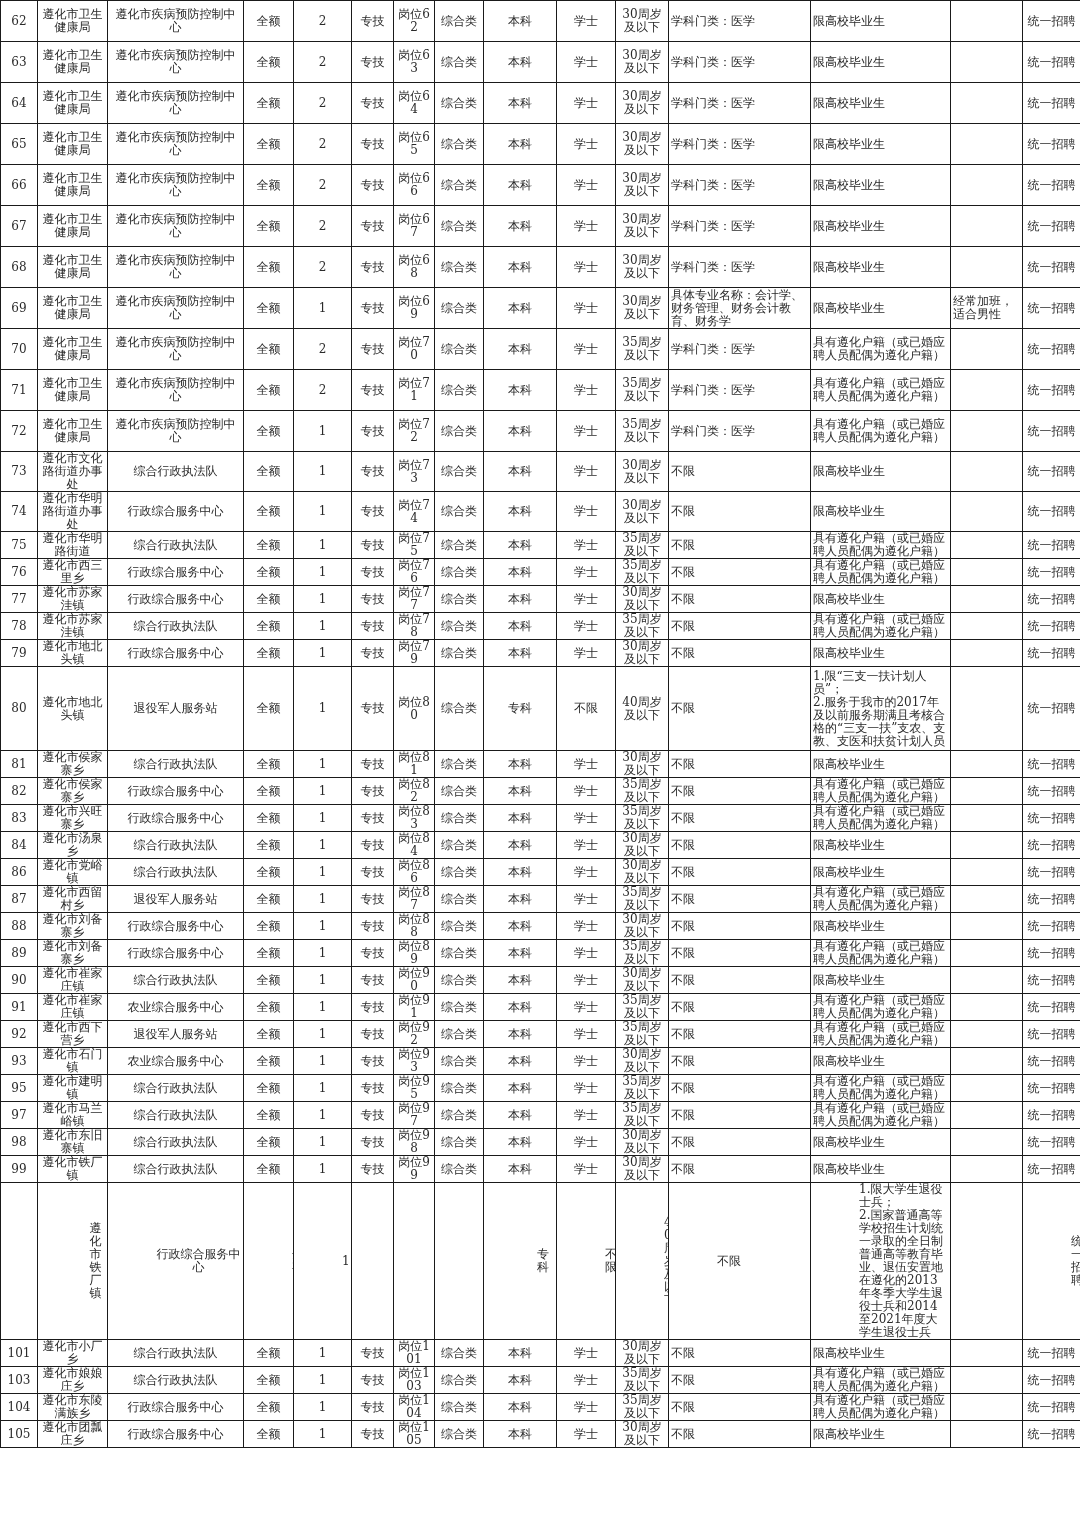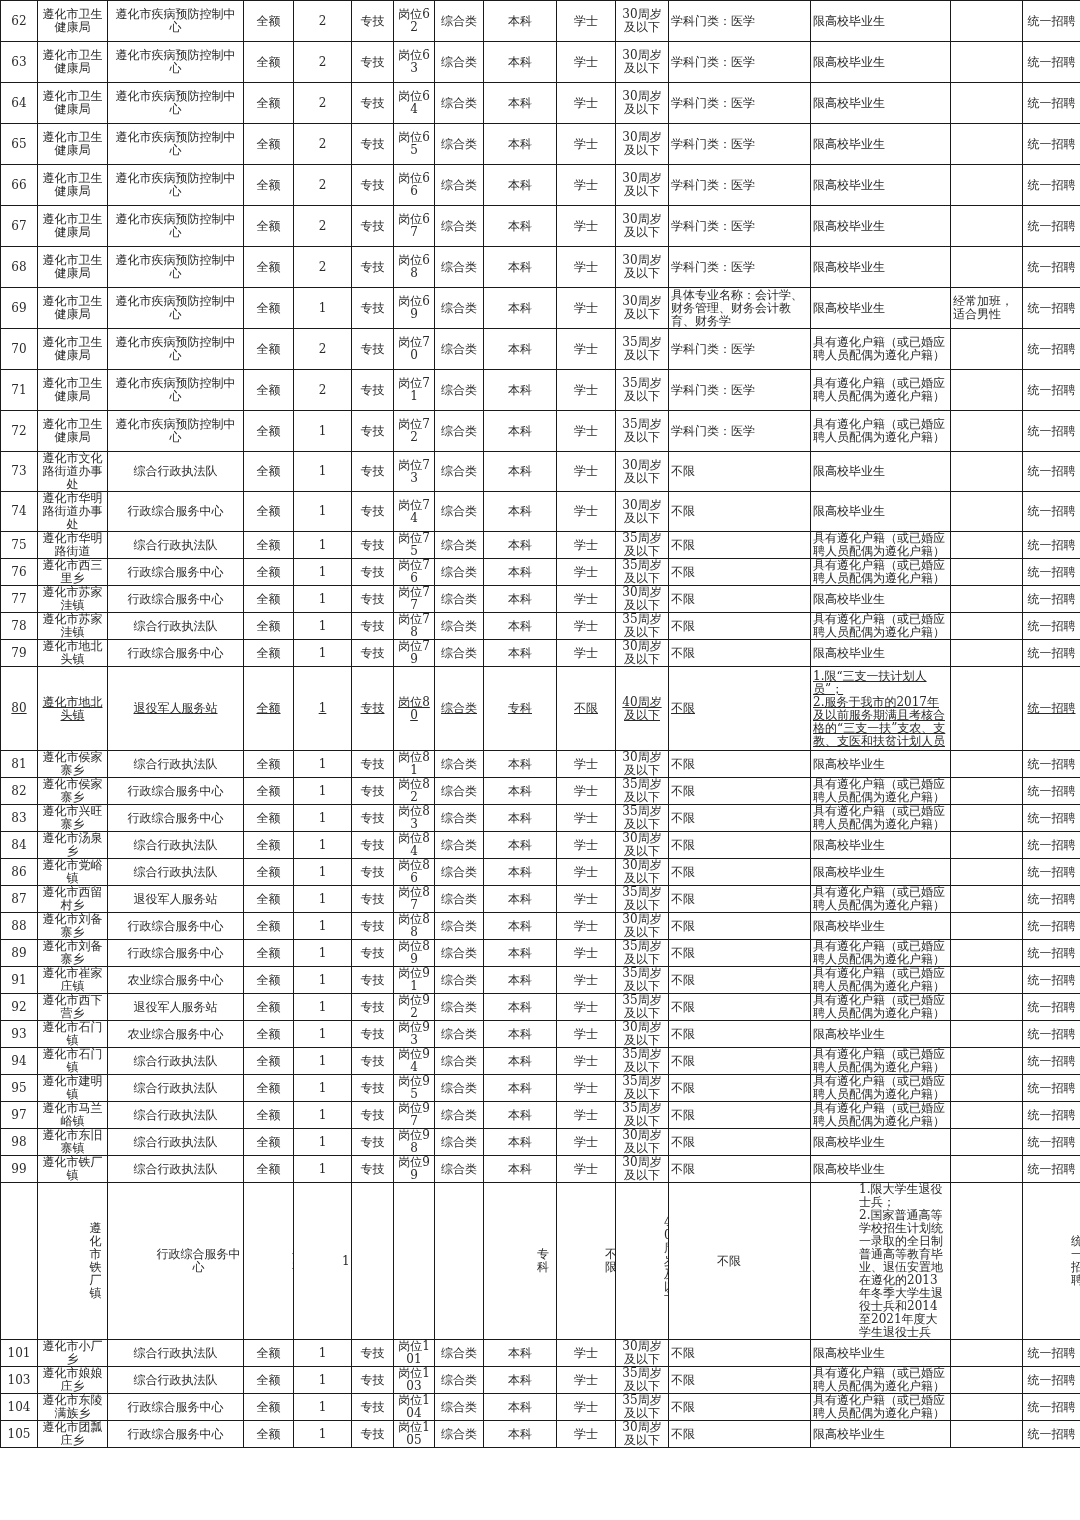--- a/index.html
+++ b/index.html
@@ -17,21 +17,21 @@
     border: 1.5px solid #1a1a1a;
     padding: 0 2px;
     vertical-align: middle;
     text-align: center;
     overflow: hidden;
     word-break: break-all;
   }
   table.recruit td.left { text-align: left; }
   tr.h42 td { height: 40px; }
   tr.h28 td { height: 26px; }
-  tr.h84 td { height: 83px; text-decoration: underline; }
+  tr.h84 td { height: 83px; }
   tr.h100 td { height: 98px; padding-left: 48px; }
 </style>
 </head>
 <body>
 
 <table class="recruit">
   <colgroup>
     <col style="width:37px">
       <col style="width:70px">
       <col style="width:136px">
@@ -529,20 +529,37 @@
     <td>综合类</td>
     <td>本科</td>
     <td>学士</td>
     <td>35周岁及以下</td>
     <td class="left">不限</td>
     <td class="left">具有遵化户籍（或已婚应聘人员配偶为遵化户籍）</td>
     <td class="left"></td>
     <td>统一招聘</td>
   </tr>
 
+  <tr class="h28">
+    <td>90</td>
+    <td>遵化市崔家庄镇</td>
+    <td>综合行政执法队</td>
+    <td>全额</td>
+    <td>1</td>
+    <td>专技</td>
+    <td>岗位90</td>
+    <td>综合类</td>
+    <td>本科</td>
+    <td>学士</td>
+    <td>30周岁及以下</td>
+    <td class="left">不限</td>
+    <td class="left">限高校毕业生</td>
+    <td class="left"></td>
+    <td>统一招聘</td>
+  </tr>
 
   <tr class="h28">
     <td>91</td>
     <td>遵化市崔家庄镇</td>
     <td>农业综合服务中心</td>
     <td>全额</td>
     <td>1</td>
     <td>专技</td>
     <td>岗位91</td>
     <td>综合类</td>
@@ -584,37 +601,20 @@
     <td>综合类</td>
     <td>本科</td>
     <td>学士</td>
     <td>30周岁及以下</td>
     <td class="left">不限</td>
     <td class="left">限高校毕业生</td>
     <td class="left"></td>
     <td>统一招聘</td>
   </tr>
 
-  <tr class="h28">
-    <td>94</td>
-    <td>遵化市石门镇</td>
-    <td>综合行政执法队</td>
-    <td>全额</td>
-    <td>1</td>
-    <td>专技</td>
-    <td>岗位94</td>
-    <td>综合类</td>
-    <td>本科</td>
-    <td>学士</td>
-    <td>35周岁及以下</td>
-    <td class="left">不限</td>
-    <td class="left">具有遵化户籍（或已婚应聘人员配偶为遵化户籍）</td>
-    <td class="left"></td>
-    <td>统一招聘</td>
-  </tr>
 
   <tr class="h28">
     <td>95</td>
     <td>遵化市建明镇</td>
     <td>综合行政执法队</td>
     <td>全额</td>
     <td>1</td>
     <td>专技</td>
     <td>岗位95</td>
     <td>综合类</td>

